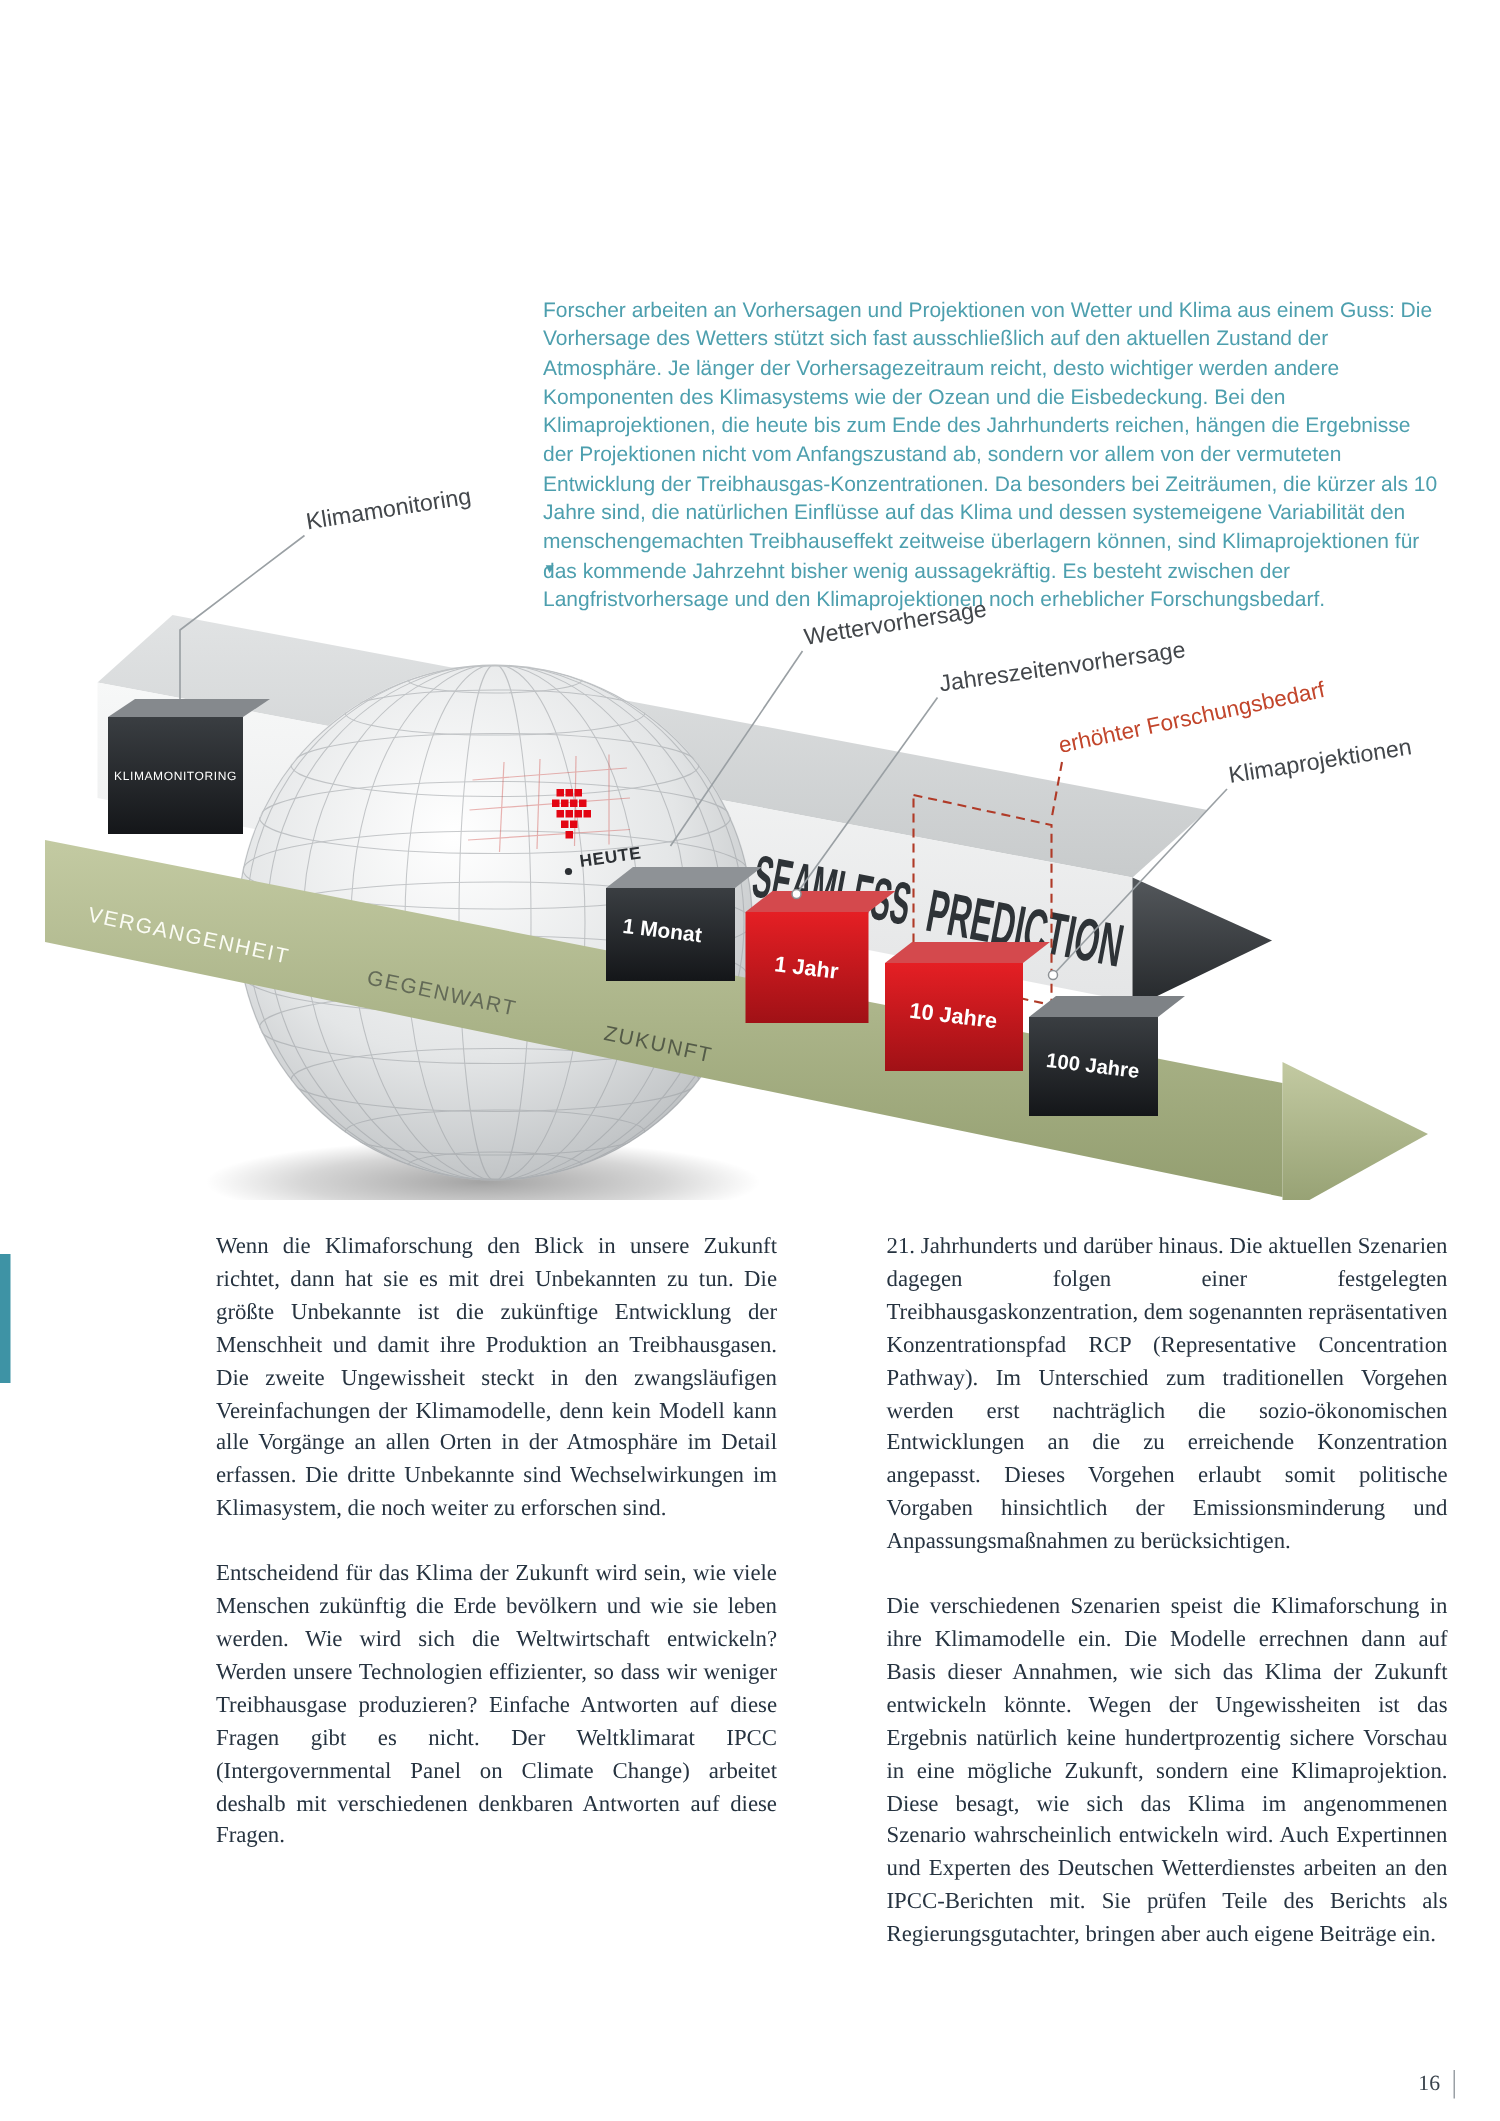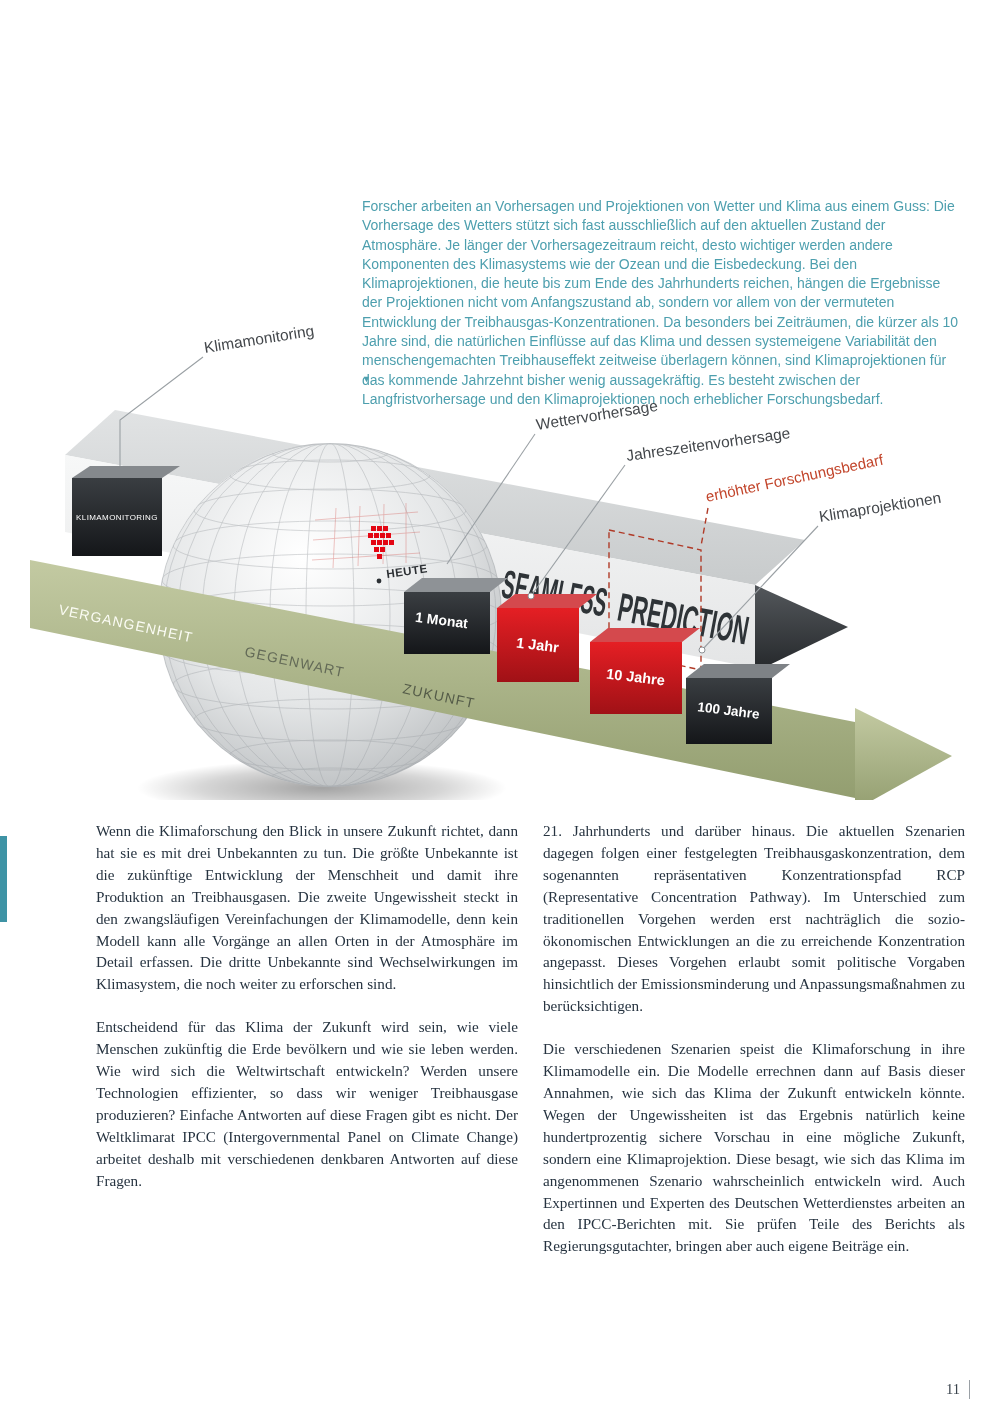--- a/index.html
+++ b/index.html
@@ -21,21 +21,21 @@
   .diagram {
     position:absolute; left:0; top:320px; width:1000px; height:480px;
   }
   .diagram svg { display:block; font-family:"Liberation Sans", sans-serif; }
   .columns {
     position:absolute; left:96px; top:820px; width:869px;
     display:flex; gap:25px;
   }
   .col {
     width:422px; font-family:"Liberation Serif", serif;
-    font-size:15.2px; line-height:21.9px; color:#263340; text-align:justify;
+    font-size:15.2px; line-height:21.9px; color:#263340; text-align:justify;margin-left:48px;
   }
   .col p + p { margin-top:21px; }
   .footer {
     position:absolute; top:1380px; right:30px;
     display:flex; align-items:center; gap:9px;
     font-family:"Liberation Serif", serif; font-size:14.5px; color:#39424b;
   }
   .footer .divider { width:1px; height:19px; background:#9aa0a5; }
 </style>
 </head>
@@ -215,17 +215,17 @@
       <p>Wenn die Klimaforschung den Blick in unsere Zukunft richtet, dann hat sie es mit drei Unbekannten zu tun. Die größte Unbekannte ist die zukünftige Entwicklung der Menschheit und damit ihre Produktion an Treibhausgasen. Die zweite Ungewissheit steckt in den zwangsläufigen Vereinfachungen der Klimamodelle, denn kein Modell kann alle Vorgänge an allen Orten in der Atmosphäre im Detail erfassen. Die dritte Unbekannte sind Wechselwirkungen im Klimasystem, die noch weiter zu erforschen sind.</p>
       <p>Entscheidend für das Klima der Zukunft wird sein, wie viele Menschen zukünftig die Erde bevölkern und wie sie leben werden. Wie wird sich die Weltwirtschaft entwickeln? Werden unsere Technologien effizienter, so dass wir weniger Treibhausgase produzieren? Einfache Antworten auf diese Fragen gibt es nicht. Der Weltklimarat IPCC (Intergovernmental Panel on Climate Change) arbeitet deshalb mit verschiedenen denkbaren Antworten auf diese Fragen.</p>
     </div>
     <div class="col">
       <p>21. Jahrhunderts und darüber hinaus. Die aktuellen Szenarien dagegen folgen einer festgelegten Treibhausgaskonzentration, dem sogenannten repräsentativen Konzentrationspfad RCP (Representative Concentration Pathway). Im Unterschied zum traditionellen Vorgehen werden erst nachträglich die sozio-ökonomischen Entwicklungen an die zu erreichende Konzentration angepasst. Dieses Vorgehen erlaubt somit politische Vorgaben hinsichtlich der Emissionsminderung und Anpassungsmaßnahmen zu berücksichtigen.</p>
       <p>Die verschiedenen Szenarien speist die Klimaforschung in ihre Klimamodelle ein. Die Modelle errechnen dann auf Basis dieser Annahmen, wie sich das Klima der Zukunft entwickeln könnte. Wegen der Ungewissheiten ist das Ergebnis natürlich keine hundertprozentig sichere Vorschau in eine mögliche Zukunft, sondern eine Klimaprojektion. Diese besagt, wie sich das Klima im angenommenen Szenario wahrscheinlich entwickeln wird. Auch Expertinnen und Experten des Deutschen Wetterdienstes arbeiten an den IPCC-Berichten mit. Sie prüfen Teile des Berichts als Regierungsgutachter, bringen aber auch eigene Beiträge ein.</p>
     </div>
   </main>
 
   <footer class="footer">
-    <span>11</span>
+    <span>16</span>
     <span class="divider"></span>
   </footer>
 
 </div>
 
 </body></html>

